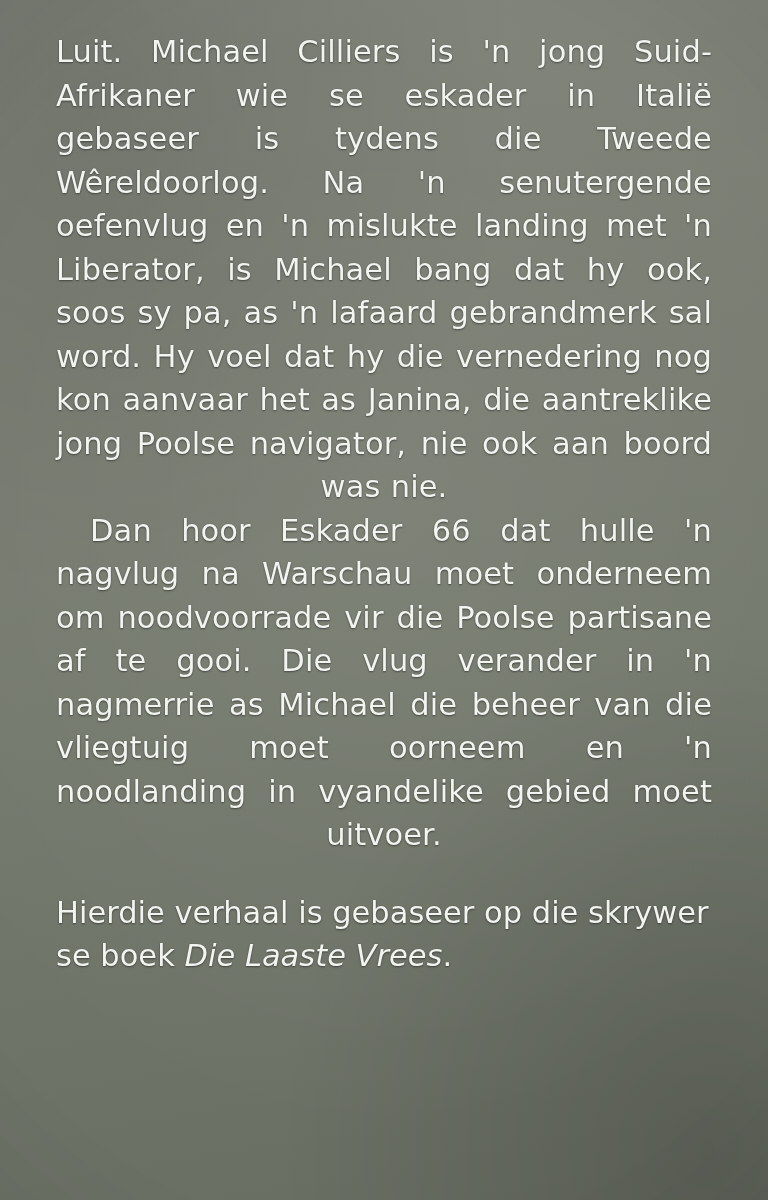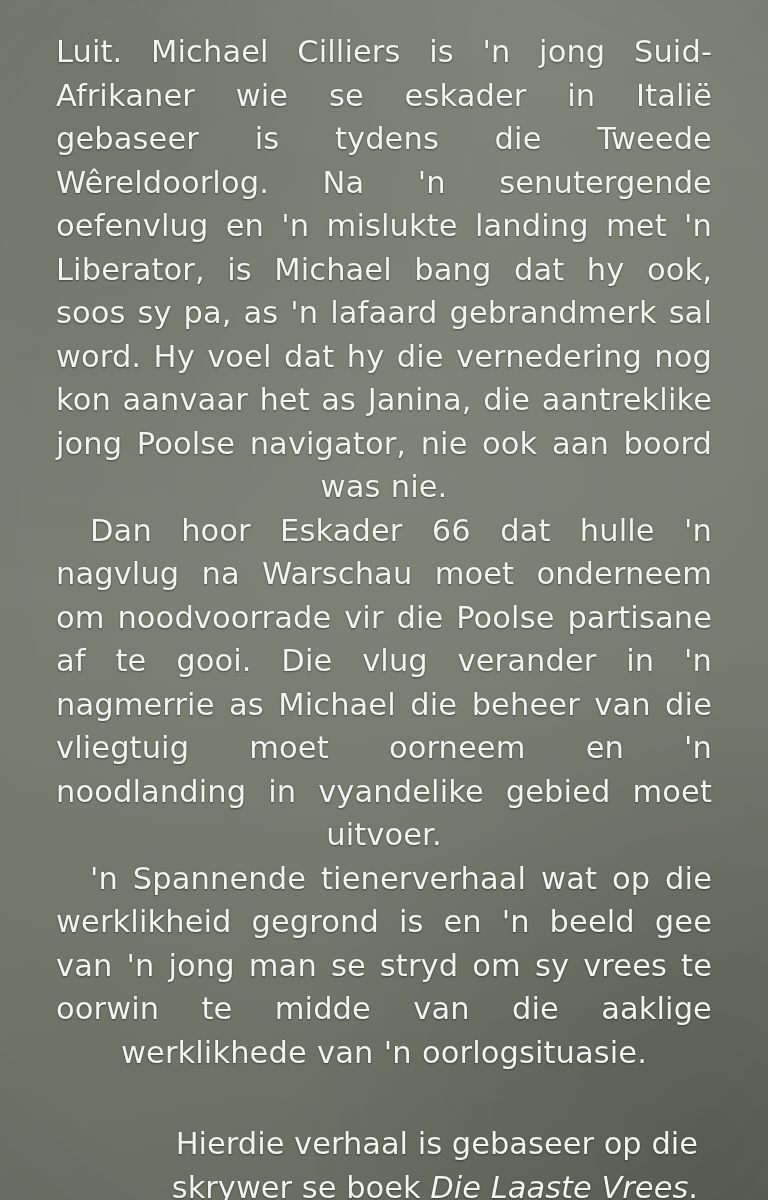--- a/index.html
+++ b/index.html
@@ -58,42 +58,41 @@
 
   p.para.indent {
     text-indent: 34px;
   }
 
   .spacer {
     height: 34px;
   }
 
   p.closing {
-    margin: 14px;
+    margin: 0;
     color: #f2f4ef;
     font-size: 30.5px;
     line-height: 43.5px;
-    text-align: right;
+    text-align: left;
     text-shadow: 0 1px 2px rgba(0,0,0,0.42), 0 0 1px rgba(0,0,0,0.3);
   }
 
   .book-title {
     font-style: italic;
   }
 </style>
 </head>
 <body>
 
 <div class="cover">
   <div class="blurb">
 
     <p class="para">Luit. Michael Cilliers is 'n jong Suid-Afrikaner wie se eskader in Italië gebaseer is tydens die Tweede Wêreldoorlog. Na 'n senutergende oefenvlug en 'n mislukte landing met 'n Liberator, is Michael bang dat hy ook, soos sy pa, as 'n lafaard gebrandmerk sal word. Hy voel dat hy die vernedering nog kon aanvaar het as Janina, die aantreklike jong Poolse navigator, nie ook aan boord was nie.</p>
 
     <p class="para indent">Dan hoor Eskader 66 dat hulle 'n nagvlug na Warschau moet onderneem om noodvoorrade vir die Poolse partisane af te gooi. Die vlug verander in 'n nagmerrie as Michael die beheer van die vliegtuig moet oorneem en 'n noodlanding in vyandelike gebied moet uitvoer.</p>
 
-    <p class="para indent">'n Spannende tienerverhaal wat op die werklikheid gegrond is en 'n beeld gee van 'n jong man se stryd om sy vrees te oorwin te midde van die aaklige werklikhede van 'n oorlogsituasie.</p>
 
     <div class="spacer"></div>
 
     <p class="closing"><span>Hierdie verhaal is gebaseer op die skrywer se boek </span><span class="book-title">Die Laaste Vrees</span><span>.</span></p>
 
   </div>
 </div>
 
 </body></html>

